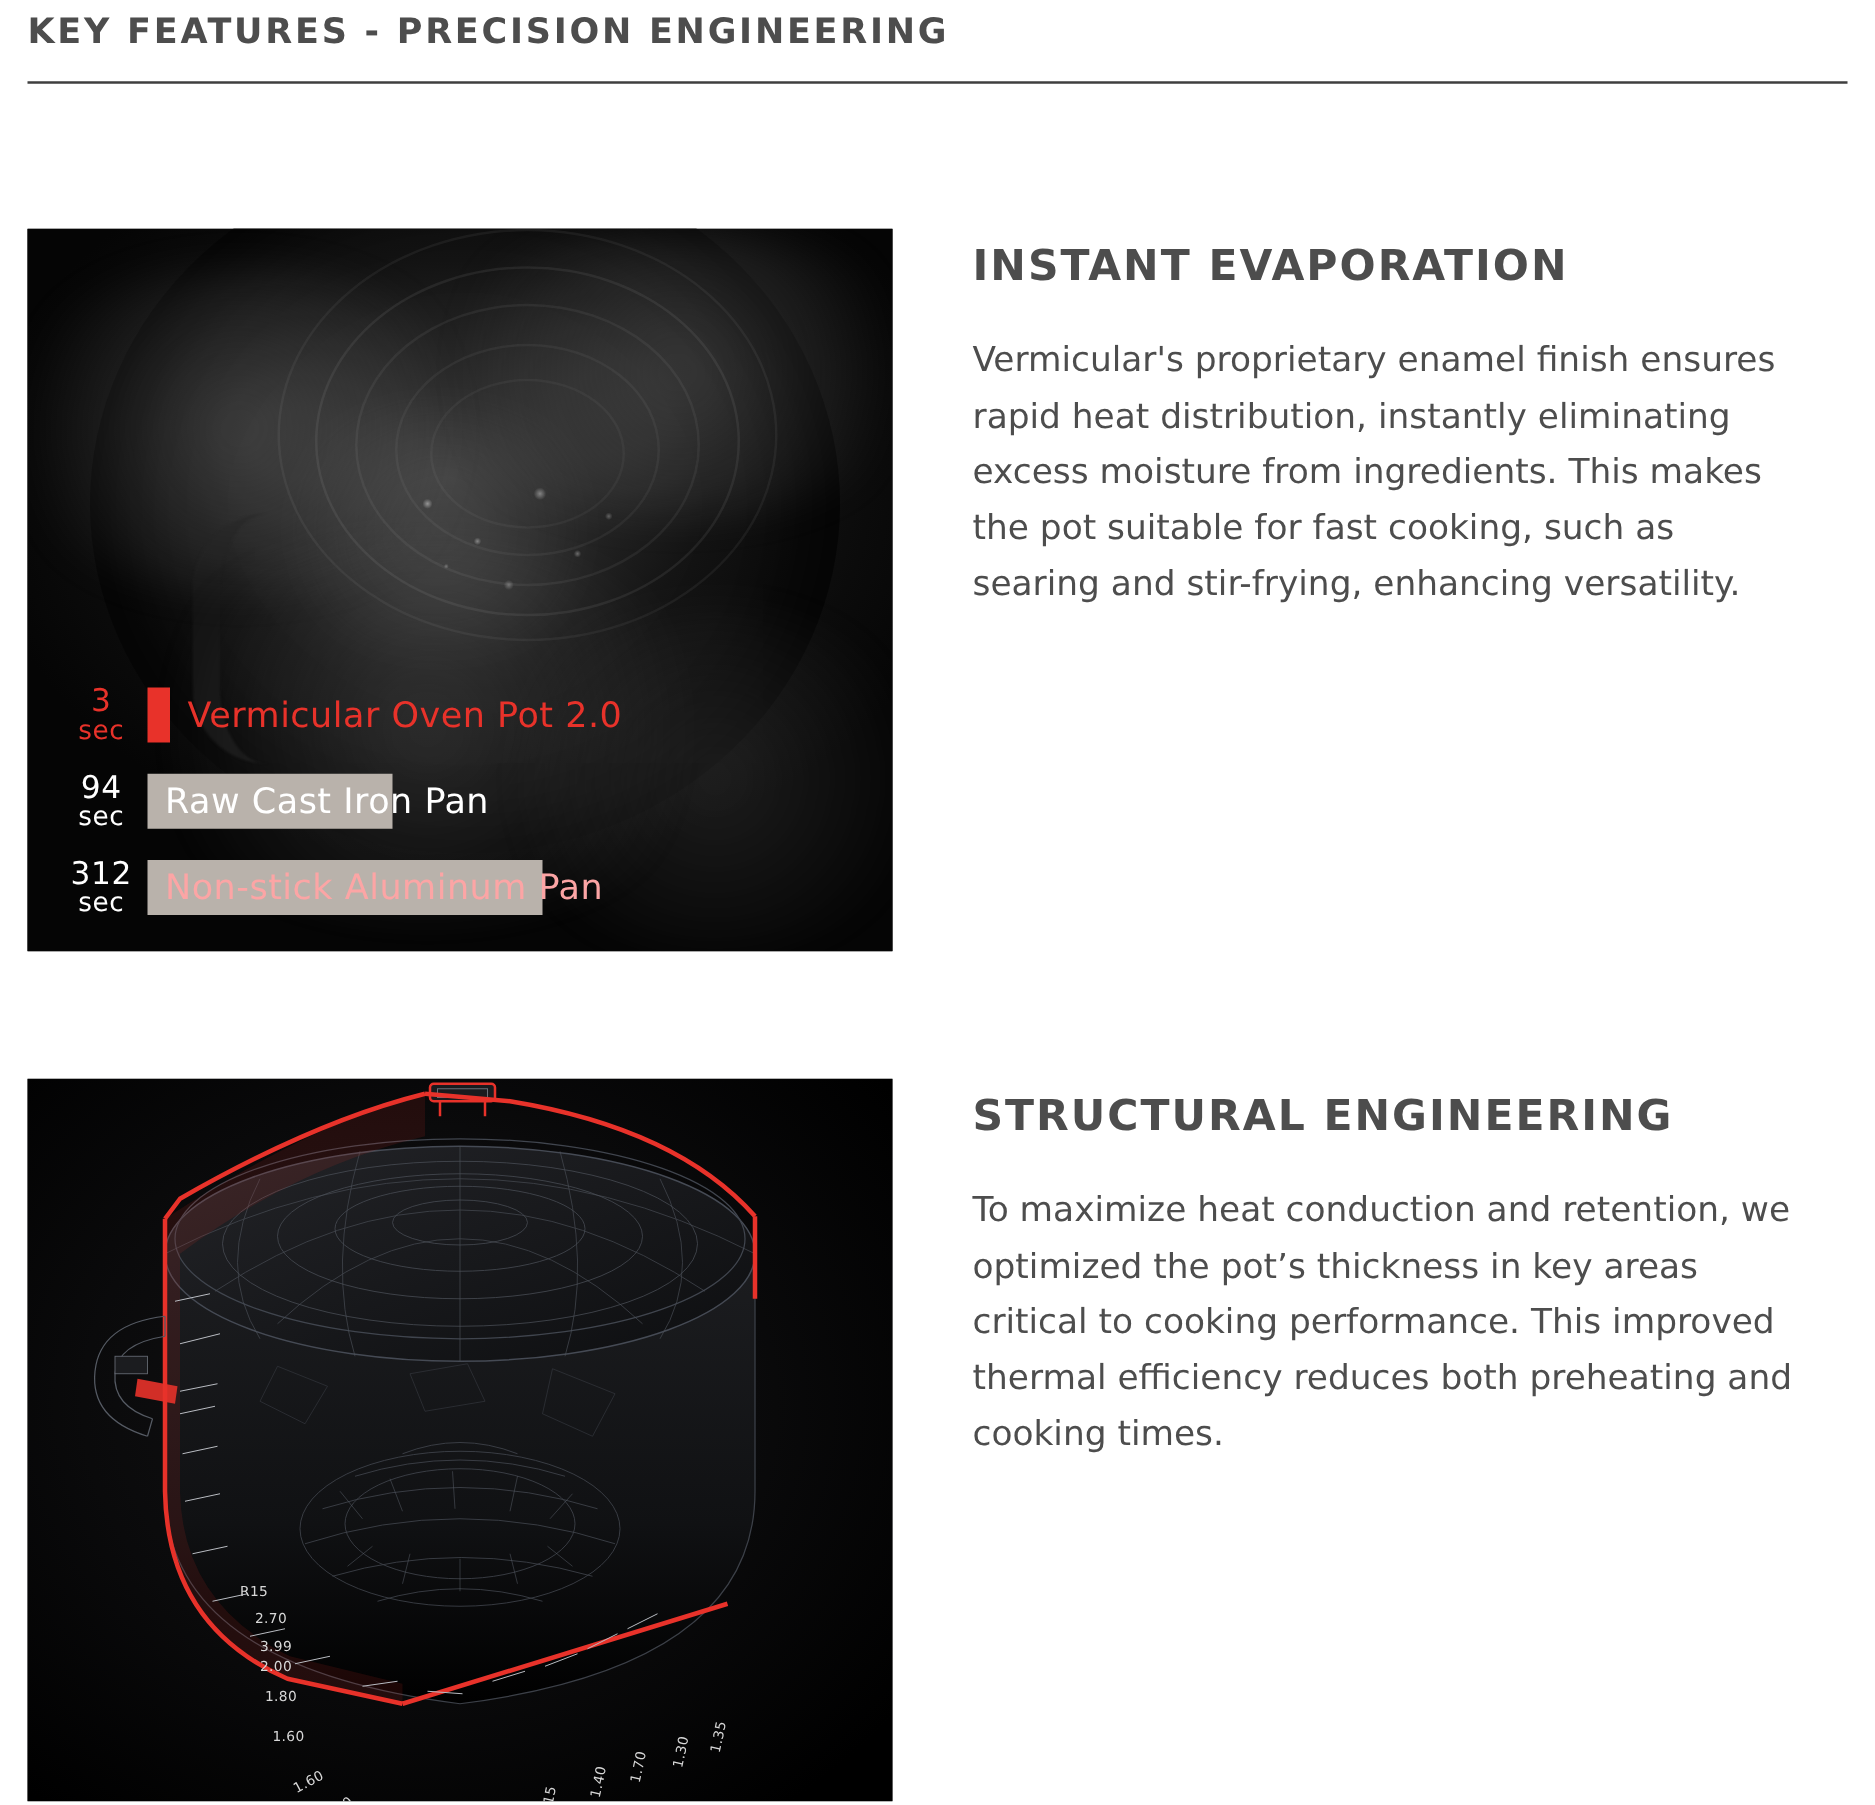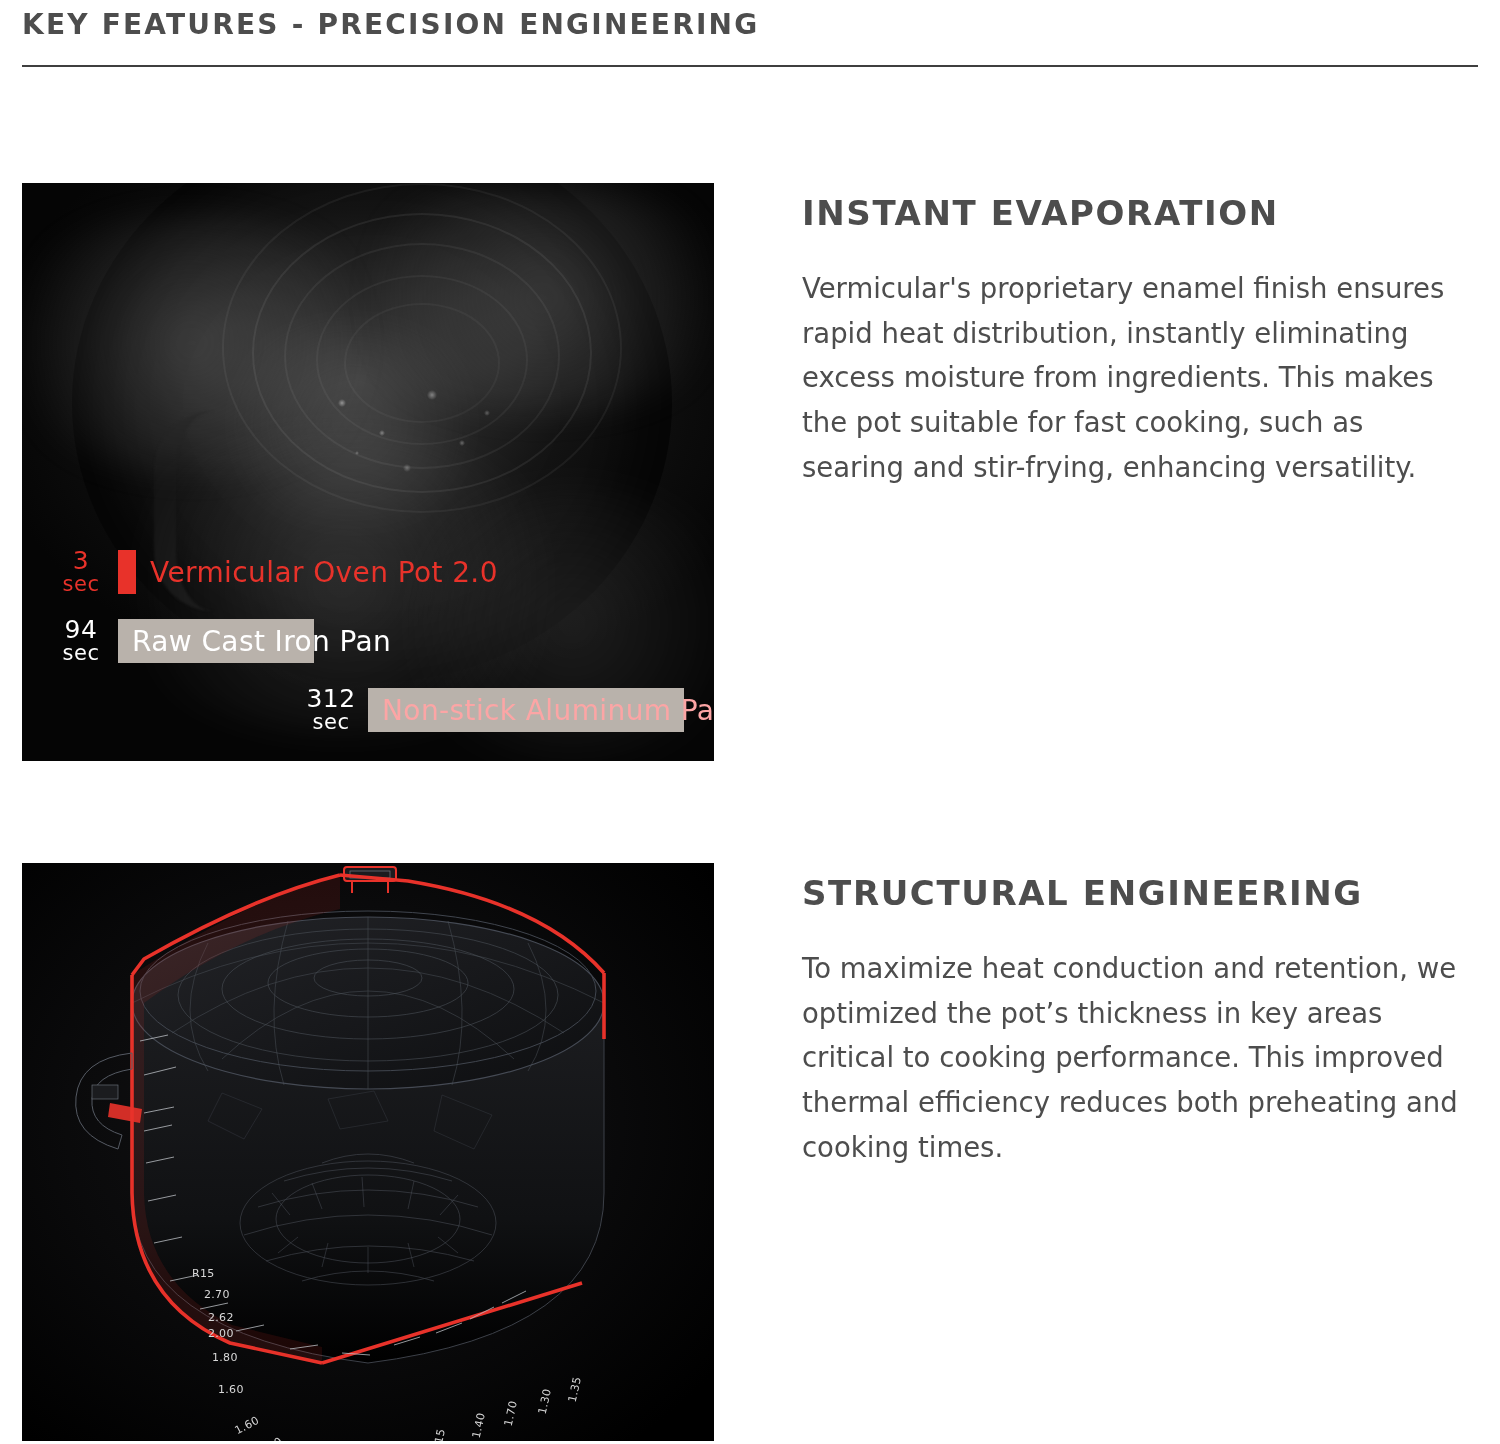--- a/index.html
+++ b/index.html
@@ -50,21 +50,21 @@
     flex: 0 0 692px;
     background: #000;
     position: relative;
     overflow: hidden;
   }
   .media.evap { height: 578px; }
   .media.cad  { height: 578px; }
 
   .copy {
     flex: 1 1 auto;
-    padding-left: 88px;
+    padding-left: 64px;
     padding-top: 12px;
   }
   .copy h2 {
     margin: 0 0 34px 0;
     font-size: 34px;
     font-weight: 700;
     letter-spacing: 1.6px;
     color: #4d4d4d;
     text-transform: uppercase;
     line-height: 1.1;
@@ -145,21 +145,21 @@
     position: absolute;
     left: 22px;
     bottom: 28px;
     width: 640px;
   }
   .bar-row {
     display: flex;
     align-items: center;
     margin-bottom: 22px;
   }
-  .bar-row:last-child { margin-bottom: 0; justify-content: flex-end; }
+  .bar-row:last-child { margin-bottom: 0; }
   .bar-value {
     width: 74px;
     flex: 0 0 74px;
     text-align: center;
     line-height: 1.02;
     font-size: 25px;
     font-weight: 400;
     letter-spacing: .5px;
   }
   .bar-value .unit {
@@ -386,21 +386,21 @@
 
         <g stroke="#3e424a" stroke-width="0.5" fill="none" opacity="0.8">
           <path d="M200 230 L240 246 L222 276 L186 258 Z"></path>
           <path d="M420 232 L470 252 L452 286 L412 268 Z"></path>
           <path d="M306 236 L352 228 L366 258 L318 266 Z"></path>
         </g>
       </svg>
 
       <div class="dim-label" style="left:170px; top:404px;">R15</div>
       <div class="dim-label" style="left:182px; top:425px;">2.70</div>
-      <div class="dim-label" style="left:186px; top:448px;">2.62</div>
+      <div class="dim-label" style="left:186px; top:448px;">3.99</div>
       <div class="dim-label" style="left:186px; top:464px;">2.00</div>
       <div class="dim-label" style="left:190px; top:488px;text-align:right;">1.80</div>
       <div class="dim-label" style="left:196px; top:520px;">1.60</div>
       <div class="dim-label" style="left:212px; top:556px; transform:rotate(-28deg);">1.60</div>
       <div class="dim-label" style="left:236px; top:578px; transform:rotate(-36deg);">2.00</div>
 
       <div class="dim-label" style="left:404px; top:572px; transform:rotate(-78deg);">3.15</div>
       <div class="dim-label" style="left:444px; top:556px; transform:rotate(-78deg);">1.40</div>
       <div class="dim-label" style="left:476px; top:544px; transform:rotate(-78deg);">1.70</div>
       <div class="dim-label" style="left:510px; top:532px; transform:rotate(-78deg);">1.30</div>

